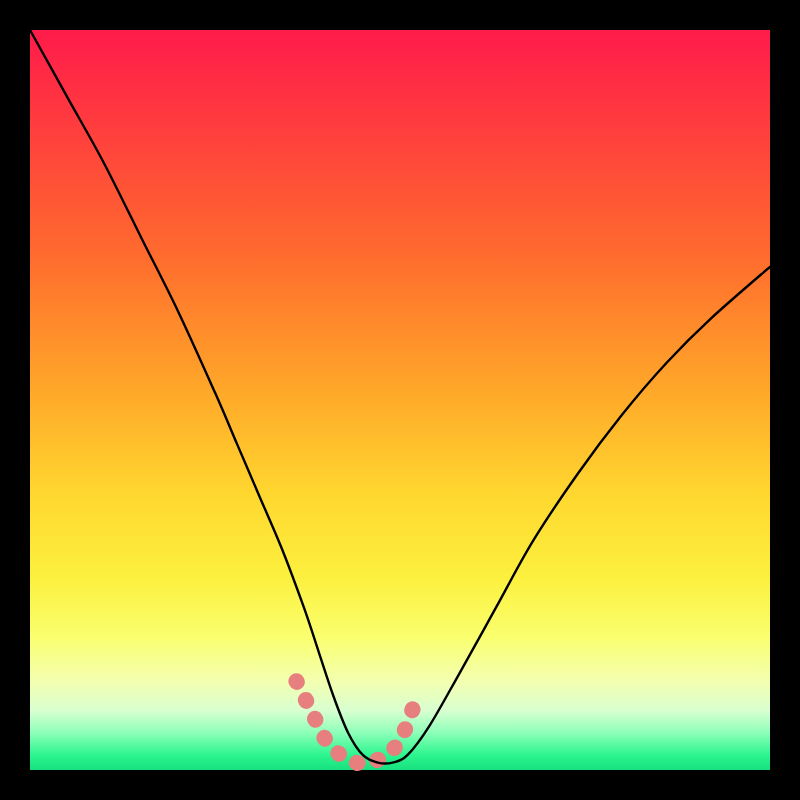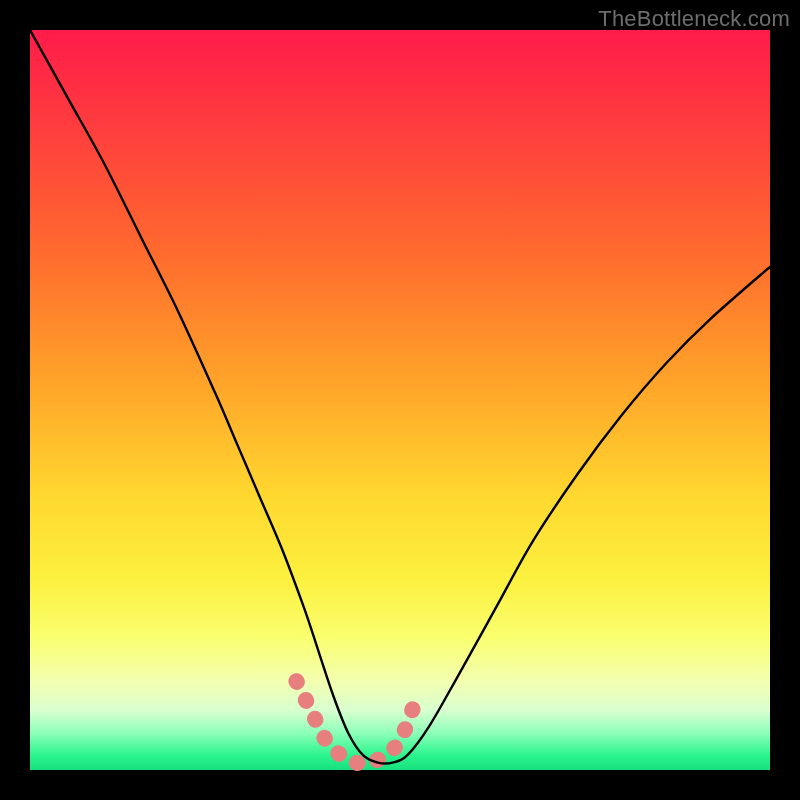--- a/index.html
+++ b/index.html
@@ -58,21 +58,20 @@
     width: 740px;
     height: 740px;
     overflow: visible;
   }
 </style>
 </head>
 <body>
 
 <div class="frame">
 
-  <div class="watermark">TheBottleneck.com</div>
 
   <div class="plot-area">
     <svg class="curve-layer" viewBox="0 0 740 740" preserveAspectRatio="none">
       <path fill="none" stroke="#e77f7f" stroke-width="16" stroke-linecap="round" stroke-linejoin="round" stroke-dasharray="1 20" d="M 266.4 651.2 C 268.9 656.1, 276.3 670.9, 281.2 680.8 C 286.1 690.7, 291.1 703.0, 296.0 710.4 C 300.9 717.8, 305.9 721.5, 310.8 725.2 C 315.7 728.9, 320.7 731.4, 325.6 732.6 C 330.5 733.8, 335.5 733.8, 340.4 732.6 C 345.3 731.4, 350.3 728.9, 355.2 725.2 C 360.1 721.5, 365.1 719.0, 370.0 710.4 C 374.9 701.8, 382.3 679.6, 384.8 673.4"></path>
       <path fill="none" stroke="#000" stroke-width="2.4" stroke-linecap="round" stroke-linejoin="round" d="M 0.0 0.0 C 6.2 11.1, 24.7 44.4, 37.0 66.6 C 49.3 88.8, 61.7 109.8, 74.0 133.2 C 86.3 156.6, 98.7 182.5, 111.0 207.2 C 123.3 231.9, 135.7 255.3, 148.0 281.2 C 160.3 307.1, 175.1 340.4, 185.0 362.6 C 194.9 384.8, 199.8 397.1, 207.2 414.4 C 214.6 431.7, 222.0 448.9, 229.4 466.2 C 236.8 483.5, 244.2 499.5, 251.6 518.0 C 259.0 536.5, 267.6 559.9, 273.8 577.2 C 280.0 594.5, 283.7 606.8, 288.6 621.6 C 293.5 636.4, 298.5 652.4, 303.4 666.0 C 308.3 679.6, 313.3 693.1, 318.2 703.0 C 323.1 712.9, 328.1 720.3, 333.0 725.2 C 337.9 730.1, 342.9 731.4, 347.8 732.6 C 352.7 733.8, 357.7 733.8, 362.6 732.6 C 367.5 731.4, 371.2 731.4, 377.4 725.2 C 383.6 719.0, 391.0 709.2, 399.6 695.6 C 408.2 682.0, 418.1 663.5, 429.2 643.8 C 440.3 624.1, 453.9 599.4, 466.2 577.2 C 478.5 555.0, 489.6 532.8, 503.2 510.6 C 516.8 488.4, 532.8 465.0, 547.6 444.0 C 562.4 423.0, 577.2 403.3, 592.0 384.8 C 606.8 366.3, 621.6 349.0, 636.4 333.0 C 651.2 317.0, 663.5 304.6, 680.8 288.6 C 698.1 272.6, 730.1 245.4, 740.0 236.8"></path>
     </svg>
   </div>
 </div>
 
 </body></html>

